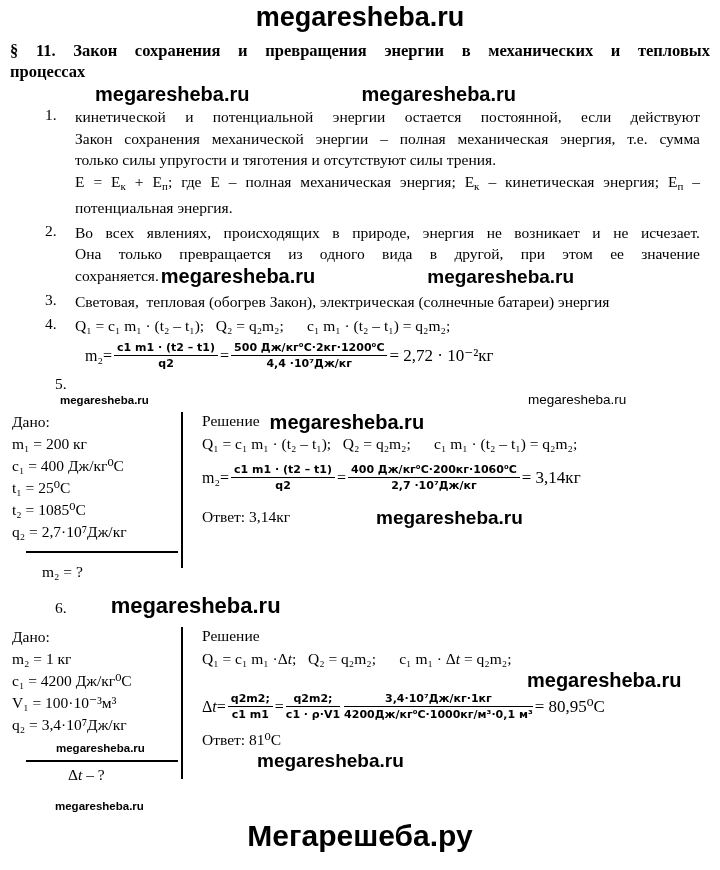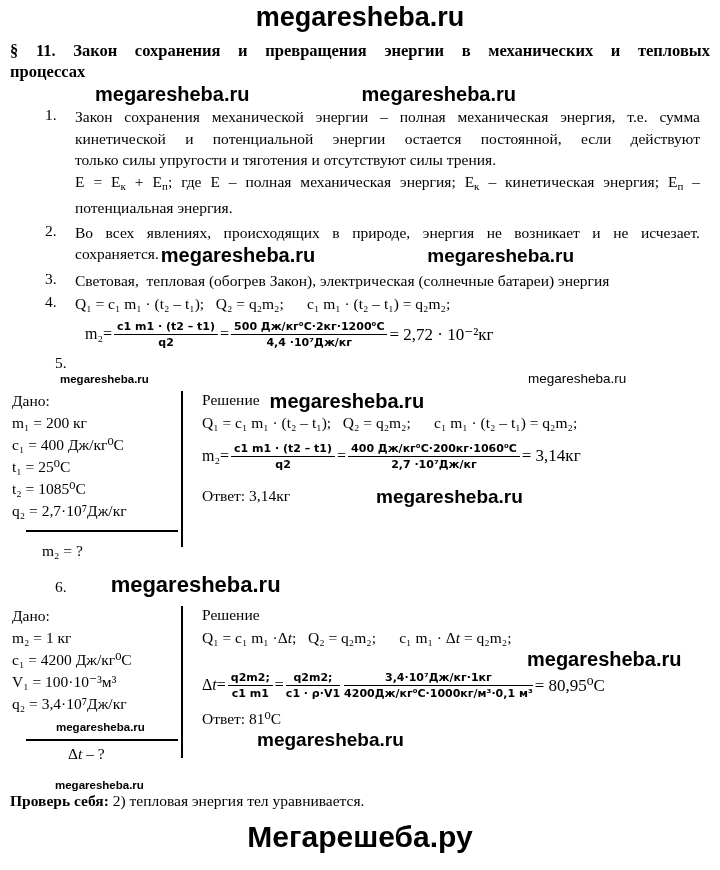--- a/index.html
+++ b/index.html
@@ -74,32 +74,33 @@
   </div>
 
   <div class="wm-row1">
     <span class="wm wm-20">megaresheba.ru</span>
     <span class="wm wm-20">megaresheba.ru</span>
   </div>
 
   <div class="li" style="margin-top:2px;">
     <span class="num">1.</span>
     <div class="btx">
+      <div class="jl">кинетической и потенциальной энергии остается постоянной, если действуют</div>
       <div class="jl">Закон сохранения механической энергии – полная механическая энергия, т.е. сумма</div>
-      <div class="jl">кинетической и потенциальной энергии остается постоянной, если действуют</div>
       <div class="nl">только силы упругости и тяготения и отсутствуют силы трения.</div>
       <div class="jl"><span>Е = Е</span><span class="sb">к</span><span> + Е</span><span class="sb">п</span><span>; где Е – полная механическая энергия; Е</span><span class="sb">к</span><span> – кинетическая энергия; Е</span><span class="sb">п</span><span> –</span></div>
       <div class="nl">потенциальная энергия.</div>
     </div>
   </div>
 
   <div class="li" style="margin-top:3px;">
     <span class="num">2.</span>
     <div class="btx">
       <div class="jl">Во всех явлениях, происходящих в природе, энергия не возникает и не исчезает.</div>
+      <div class="jl">Она только превращается из одного вида в другой, при этом ее значение</div>
       <div class="wline">
         <span class="t">сохраняется.</span>
         <span class="wm wm-20" style="margin-left:2px;">megaresheba.ru</span>
         <span class="wm wm-19" style="margin-left:112px;">megaresheba.ru</span>
       </div>
     </div>
   </div>
 
   <div class="li" style="margin-top:5px;">
     <span class="num">3.</span>
@@ -218,19 +219,16 @@
         <span>Ответ: 81⁰С</span>
       </div>
       <div class="wm wm-19 wm11">megaresheba.ru</div>
     </div>
   </div>
 
   <div class="wm-row3">
     <span class="wm wm-sm">megaresheba.ru</span>
   </div>
 
-  <div class="check">
-    <span class="b">Проверь себя:</span><span class="pre"> 2) тепловая энергия тел уравнивается.</span>
-  </div>
 
   <div class="footer-title">Мегарешеба.ру</div>
 
 </div>
 
 </body></html>

